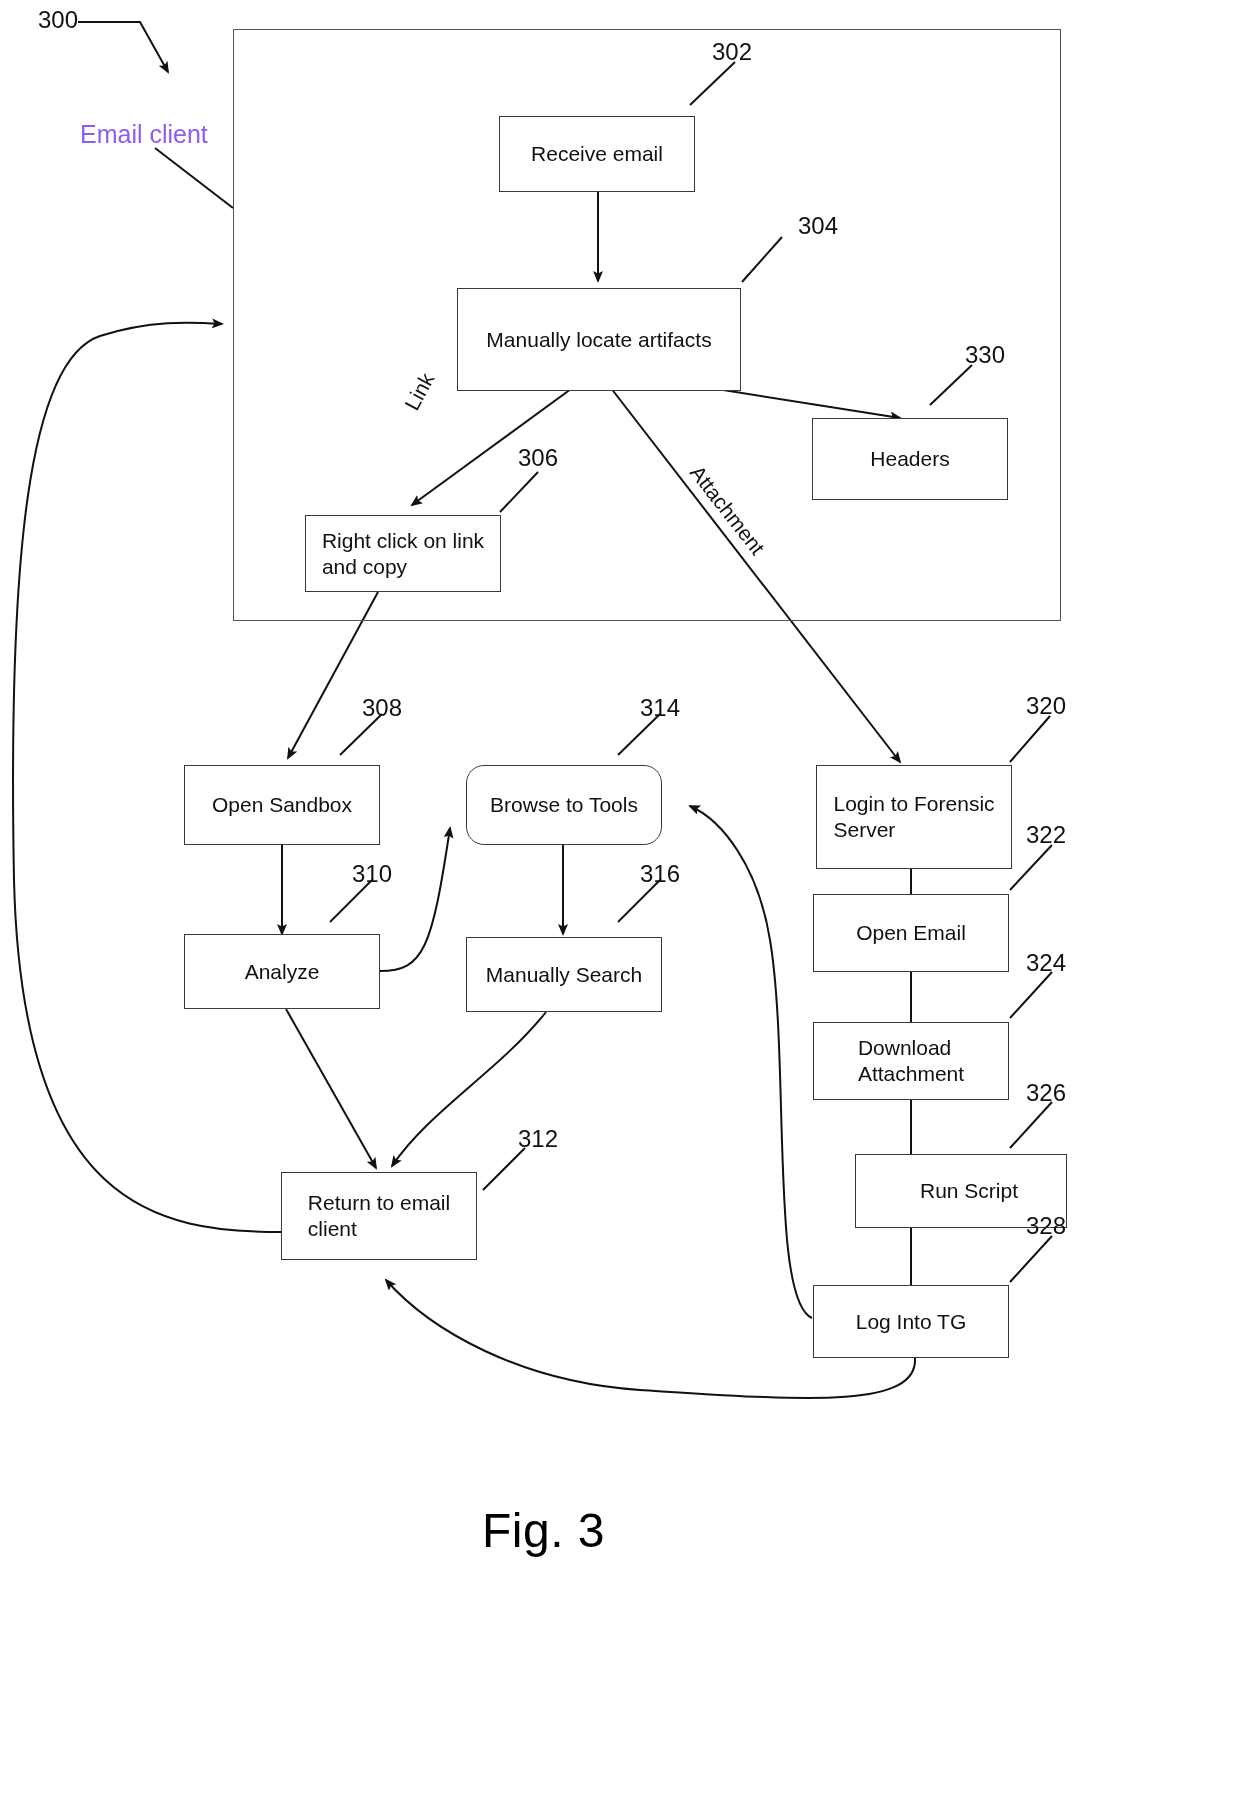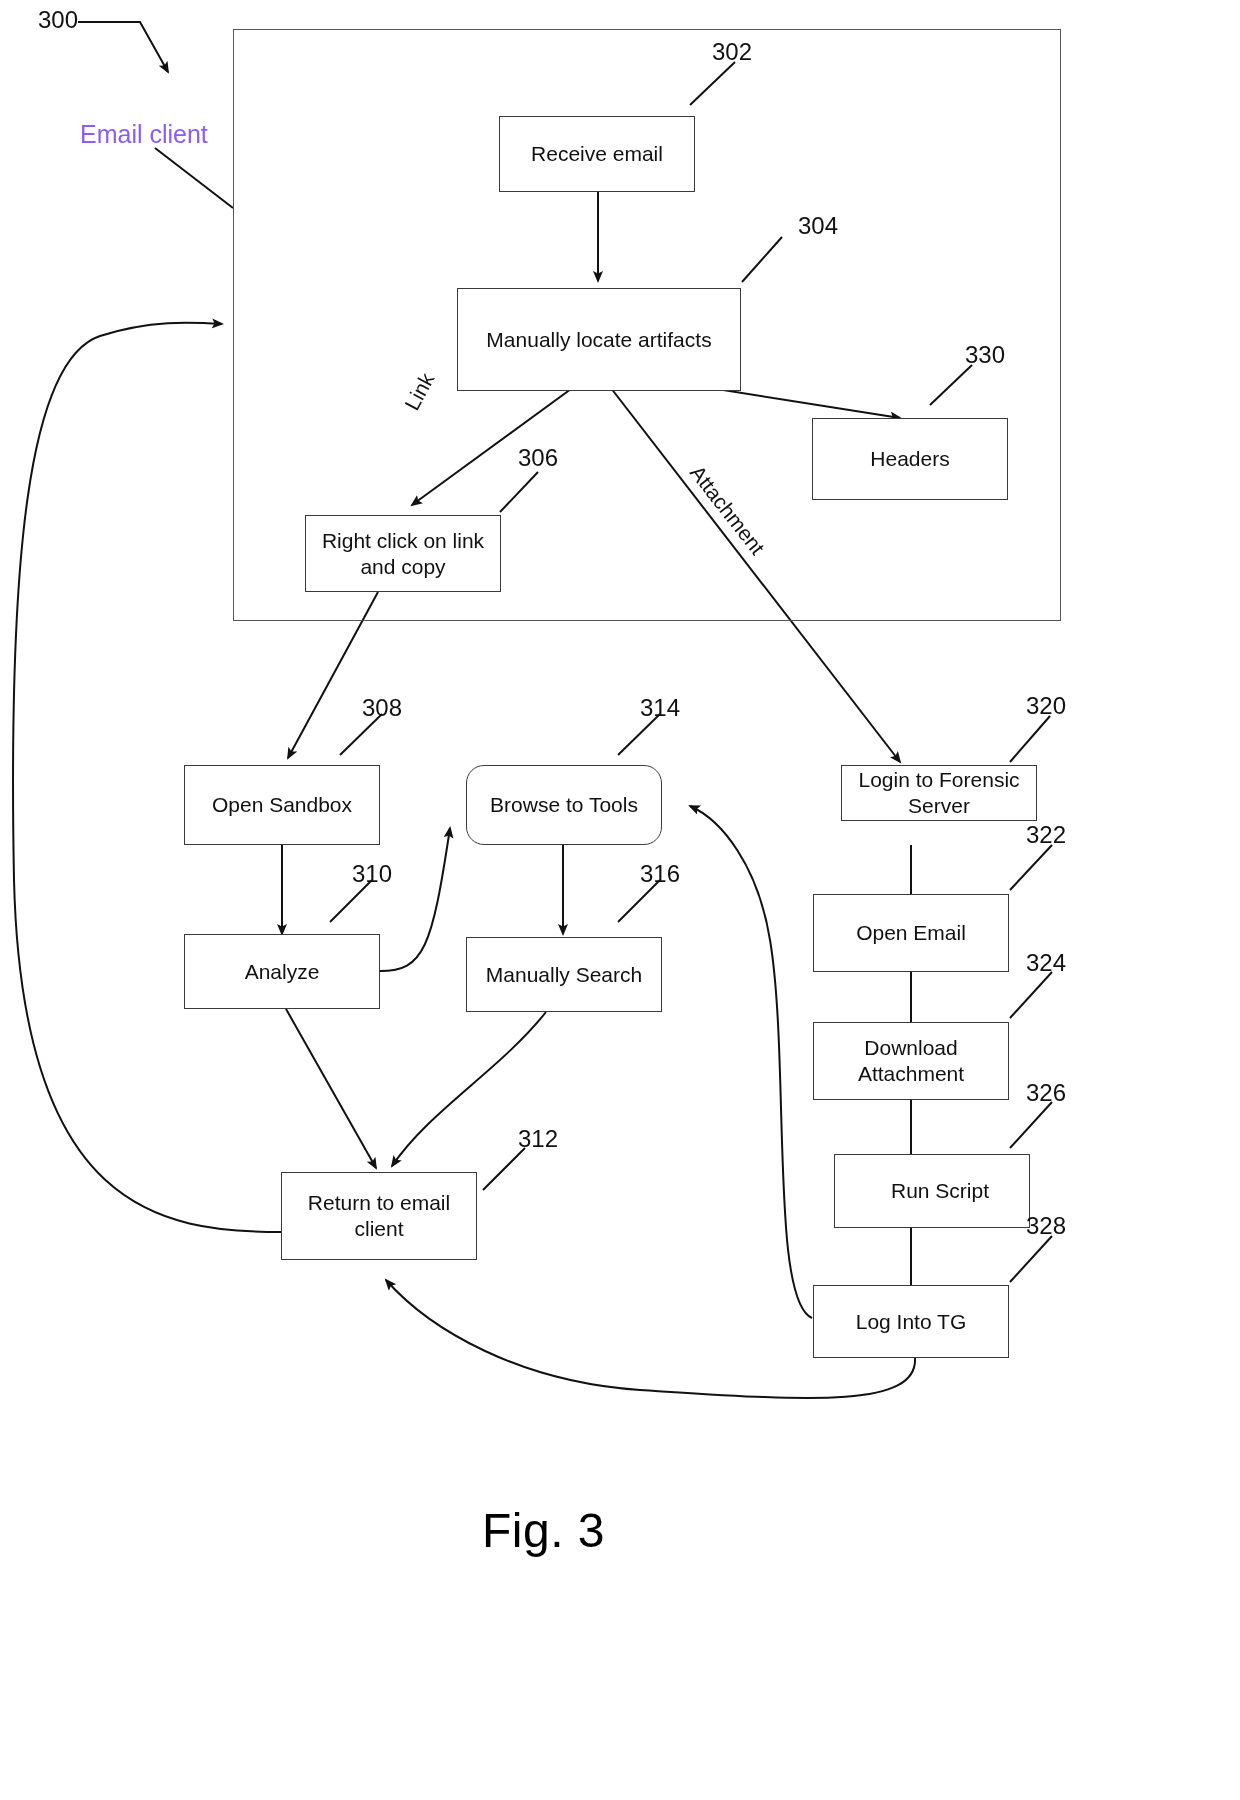--- a/index.html
+++ b/index.html
@@ -23,21 +23,21 @@
     height: 1800px;
   }
   .node {
     position: absolute;
     border: 1px solid #3a3a3a;
     background: #ffffff;
     box-sizing: border-box;
     display: flex;
     align-items: center;
     justify-content: center;
-    text-align: center;
+    text-align: left;
     font-size: 21px;
     line-height: 1.22;
     color: #111;
     padding: 2px 6px;
   }
   .group-box {
     position: absolute;
     border: 1px solid #555;
     background: transparent;
     box-sizing: border-box;
@@ -215,38 +215,38 @@
   <span>Manually Search</span>
 </div>
 <div class="ref" style="left:640px; top:860px;">316</div>
 
 <div class="node" style="left:281px; top:1172px; width:196px; height:88px; white-space:pre-line;">
   <span>Return to email
 client</span>
 </div>
 <div class="ref" style="left:518px; top:1125px;">312</div>
 
-<div class="node" style="left:841px; top:765px; width:196px; height:56px; white-space:pre-line;">
+<div class="node" style="left:816px; top:765px; width:196px; height:104px; white-space:pre-line;">
   <span>Login to Forensic
 Server</span>
 </div>
 <div class="ref" style="left:1026px; top:692px;">320</div>
 
 <div class="node" style="left:813px; top:894px; width:196px; height:78px;">
   <span>Open Email</span>
 </div>
 <div class="ref" style="left:1026px; top:821px;">322</div>
 
 <div class="node" style="left:813px; top:1022px; width:196px; height:78px; white-space:pre-line;">
   <span>Download
 Attachment</span>
 </div>
 <div class="ref" style="left:1026px; top:949px;">324</div>
 
-<div class="node" style="left:834px; top:1154px; width:196px; height:74px;padding-left:22px;">
+<div class="node" style="left:855px; top:1154px; width:212px; height:74px;padding-left:22px;">
   <span>Run Script</span>
 </div>
 <div class="ref" style="left:1026px; top:1079px;">326</div>
 
 <div class="node" style="left:813px; top:1285px; width:196px; height:73px;">
   <span>Log Into TG</span>
 </div>
 <div class="ref" style="left:1026px; top:1212px;">328</div>
 
 <div class="edge-label" style="left:400px; top:403px; transform: rotate(-62deg); transform-origin: left top;">Link</div>

